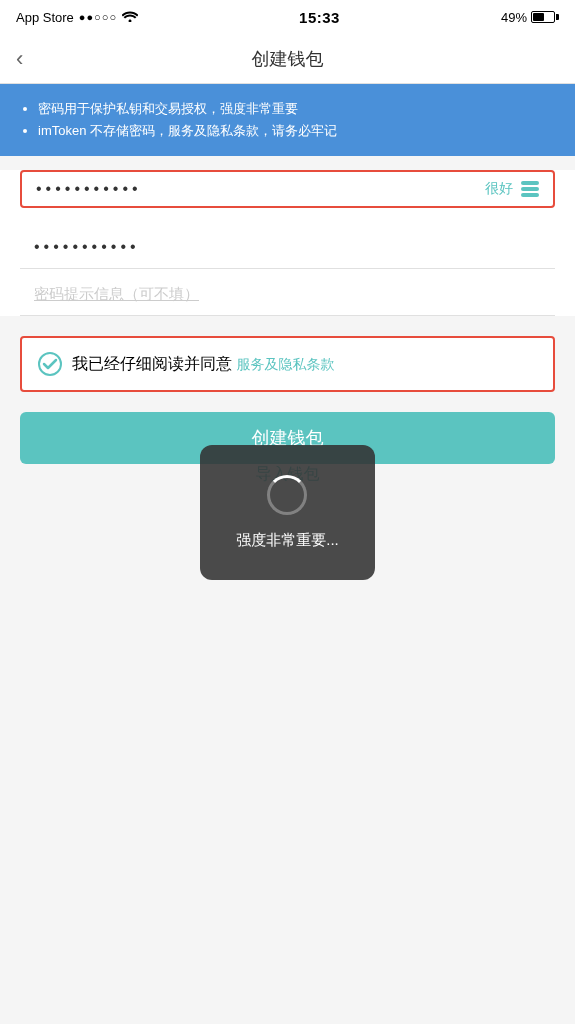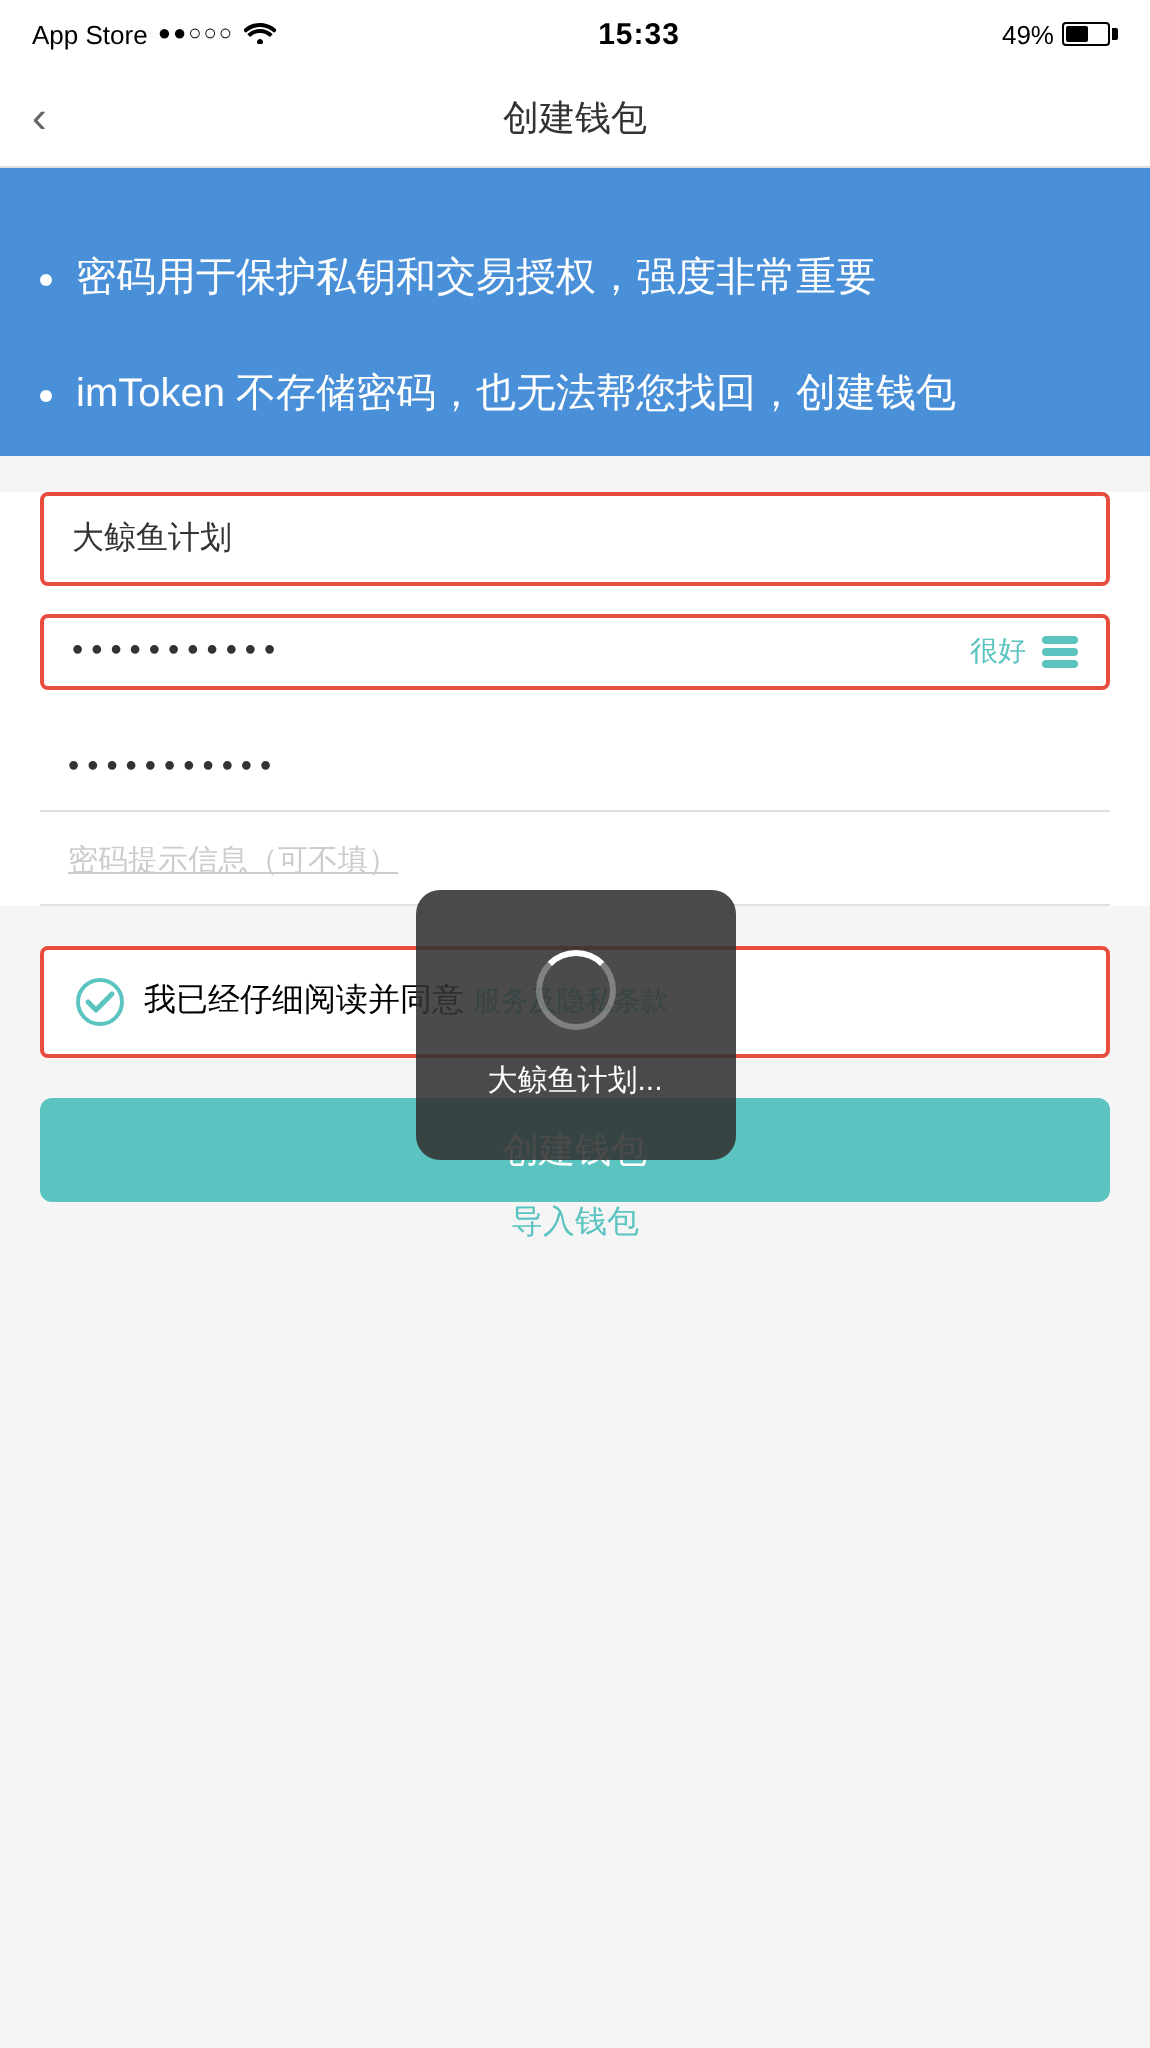--- a/index.html
+++ b/index.html
@@ -100,24 +100,23 @@
     .info-banner {
       background: #4a90d9;
       padding: 14px 20px;
       color: #fff;
     }
     .info-banner ul {
       list-style: disc;
       padding-left: 18px;
     }
     .info-banner ul li {
-      font-size: 20px;
+      font-size: 13px;
       line-height: 1.7;
       color: #fff;
-      margin-top: 24px;
     }
 
     
     .form-area {
       background: #fff;
       margin-top: 0;
       padding: 0 20px;
     }
 
     .input-group {
@@ -348,29 +347,26 @@
 </div>
 
 <div class="nav-bar">
   <span class="nav-back">‹</span>
   <span class="nav-title">创建钱包</span>
 </div>
 
 <div class="info-banner">
   <ul>
     <li>密码用于保护私钥和交易授权，强度非常重要</li>
-    <li>imToken 不存储密码，也无法帮您找回，创建钱包</li>
+    <li>imToken 不存储密码，服务及隐私条款，请务必牢记</li>
   </ul>
 </div>
 
 <div class="form-area">
 
-  <div class="input-group">
-    <input type="text" value="大鲸鱼计划" style="">
-  </div>
 
   <div class="password-group">
     <input type="password" value="xxxxxxxxxxx" style="letter-spacing: 4px;">
     <div class="password-strength">
       <span class="strength-text">很好</span>
       <div class="strength-bars">
         <div class="strength-bar"></div>
         <div class="strength-bar"></div>
         <div class="strength-bar"></div>
       </div>
@@ -398,15 +394,15 @@
   </span>
 </div>
 
 <button class="create-btn">创建钱包</button>
 
 <div class="import-link">导入钱包</div>
 
 <div class="loading-overlay">
   <div class="loading-box">
     <div class="spinner"></div>
-    <span class="loading-text">大鲸鱼计划...</span>
+    <span class="loading-text">强度非常重要...</span>
   </div>
 </div>
 
 </body></html>

